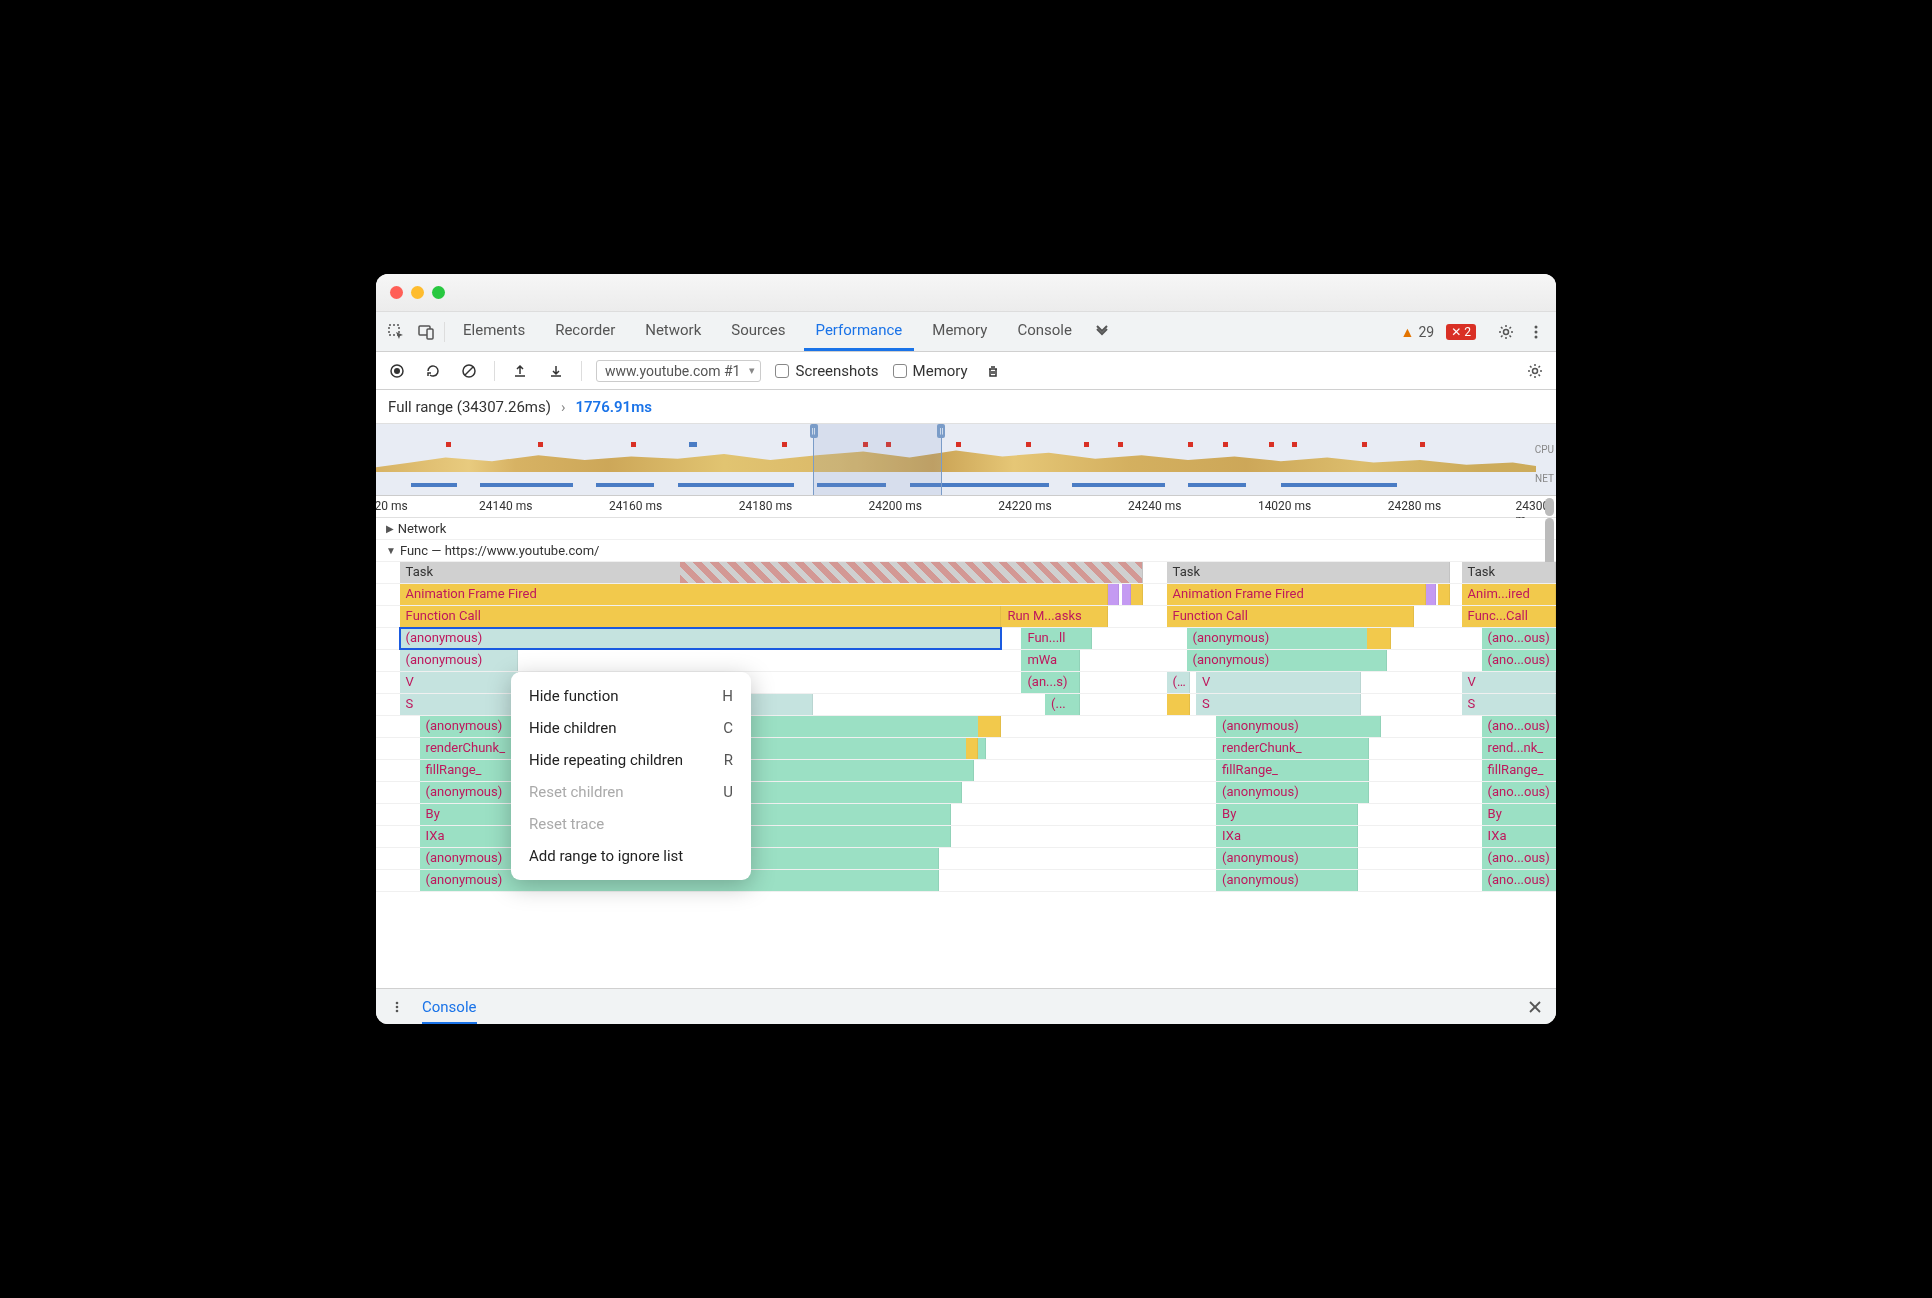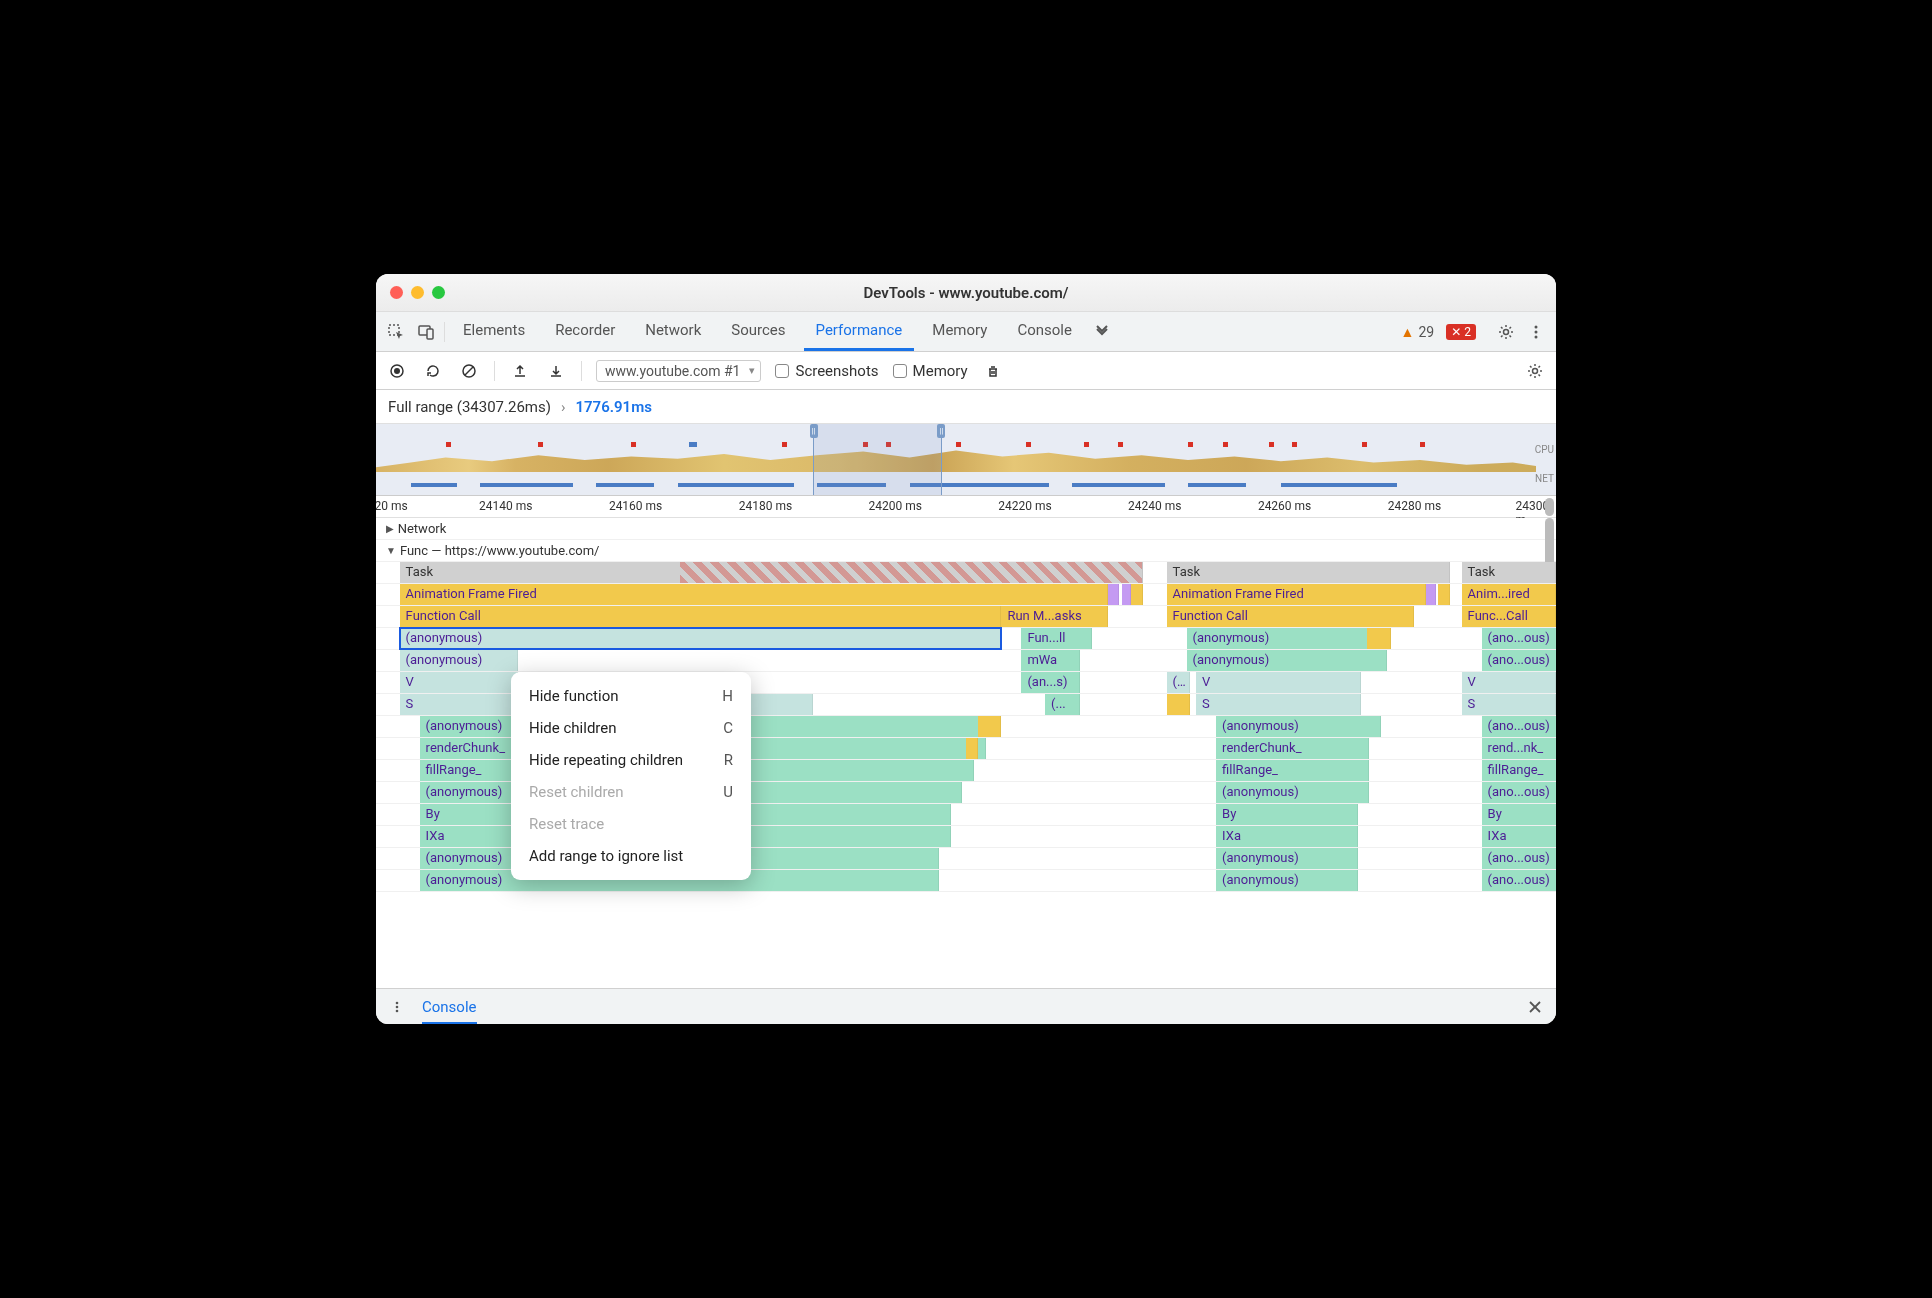--- a/index.html
+++ b/index.html
@@ -44,21 +44,21 @@
 .ov-marks { position:absolute; top:18px; left:0; right:20px; height:6px; }
 .ov-marks span { position:absolute; width:5px; height:5px; background:#d93025; }
 .ov-marks span.b { background:#4a7cc4; width:8px;}
 .flame-ruler { height: 22px; background: #fff; border-bottom: 1px solid #e0e0e0; position: relative; font-size: 12px; color: #333; }
 .flame-ruler span { position: absolute; top: 3px; transform: translateX(-50%); }
 .flame-area { flex: 1; background: #fff; overflow: hidden; position: relative; }
 .flame-row { height: 22px; border-bottom: 1px solid #f0f0f0; position: relative; font-size: 13px; }
 .flame-hdr { padding-left: 10px; display: flex; align-items: center; gap: 4px; color: #333; background:#fff;}
 .flame-tri { font-size: 10px; color: #555; }
 .flame-bars { position: absolute; left: 0; right: 0; top: 0; bottom: 0; }
-.bar { position: absolute; top: 0; bottom: 0; padding: 2px 6px; font-size: 13px; overflow: hidden; white-space: nowrap; text-overflow: ellipsis; color: #4c1d95; border-right: 1px solid rgba(0,0,0,0.06); }
+.bar { position: absolute; top: 0; bottom: 0; padding: 2px 6px; font-size: 13px; overflow: hidden; white-space: nowrap; text-overflow: ellipsis; color: #be185d; border-right: 1px solid rgba(0,0,0,0.06); }
 .bar.task { background: #d0d0d0; color: #333; }
 .bar.task.long::after { content:""; position:absolute; left:280px; right:0; top:0; bottom:0; background: repeating-linear-gradient(45deg, rgba(217,48,37,0.35) 0 6px, transparent 6px 12px);}
 .bar.anim { background: #f2c94c; }
 .bar.func { background: #f2c94c; }
 .bar.anon { background: #9be0c4; margin-left: 20px; }
 .bar.anon-blue { background: #c5e3df; }
 .bar.selected { outline: 2px solid #1a5ae0; outline-offset: -1px; }
 .bar.purple { background: #c49af2; }
 .bar.orange { background: #f2c94c; }
 .bar.tiny { padding:0; }
@@ -79,21 +79,20 @@
 <body>
 
 <div class="window">
 
   <div class="titlebar">
     <div class="traffic">
       <div class="dot red"></div>
       <div class="dot yellow"></div>
       <div class="dot green"></div>
     </div>
-    <div class="title">DevTools - www.youtube.com/</div>
   </div>
 
   <div class="tabs">
     <div class="tabicon">
       <svg width="18" height="18" viewBox="0 0 18 18" fill="none" stroke="currentColor" stroke-width="1.5">
           <rect x="2" y="2" width="10" height="10" stroke-dasharray="2 2"></rect>
           <path d="M9 9 l7 3 -3 1 -1 3 z" fill="currentColor" stroke="none"></path>
         </svg>
     </div>
     <div class="tabicon">
@@ -247,21 +246,21 @@
   </div>
 
   <div class="flame-ruler">
     <span style="left:1%">120 ms</span>
     <span style="left:11%">24140 ms</span>
     <span style="left:22%">24160 ms</span>
     <span style="left:33%">24180 ms</span>
     <span style="left:44%">24200 ms</span>
     <span style="left:55%">24220 ms</span>
     <span style="left:66%">24240 ms</span>
-    <span style="left:77%">24260 ms</span>
+    <span style="left:77%">14020 ms</span>
     <span style="left:88%">24280 ms</span>
     <span style="left:98%">24300 m</span>
     <div class="scrollthumb" style="top:2px; height:18px;"></div>
   </div>
 
   <div class="flame-area">
     <div class="flame-row flame-hdr">
         <span class="flame-tri">▶</span>
         <span>Network</span>
       </div>

